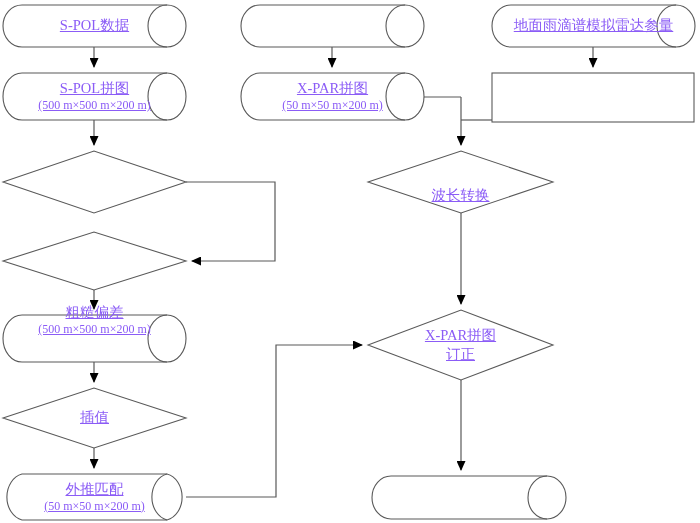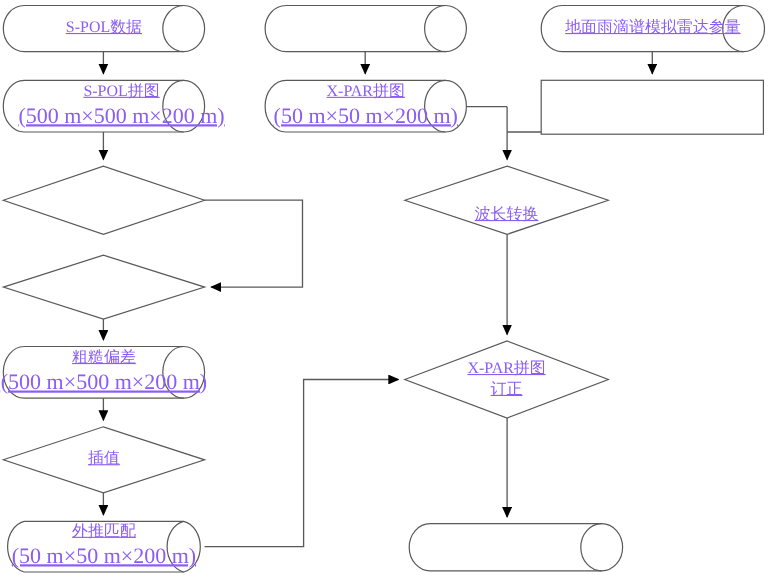--- a/index.html
+++ b/index.html
@@ -29,21 +29,21 @@
     align-items: center;
     justify-content: center;
     text-align: center;
     color: #8b5cf6;
     font-size: 14.5px;
     line-height: 1.32;
     pointer-events: none;
     white-space: nowrap;
     text-decoration: underline;
   }
-  .node-label .l2 { font-size: 20px; }
+  .node-label .l2 { font-size: 12px; }
 </style>
 </head>
 <body>
 
 <div id="canvas">
 
   <svg id="flow-svg" viewBox="0 0 700 523" xmlns="http://www.w3.org/2000/svg">
     <defs>
       <marker id="arrow" markerWidth="10" markerHeight="9" refX="9" refY="4.5" orient="auto" markerUnits="userSpaceOnUse">
         <path d="M0,0 L10,4.5 L0,9 z" fill="#000000"></path>
@@ -147,38 +147,38 @@
 
   <div class="node-label" style="left:3px; top:5px; width:183px; height:42px;">
     <span>S-POL数据</span>
   </div>
 
 
   <div class="node-label" style="left:492px; top:5px; width:203px; height:42px;">
     <span>地面雨滴谱模拟雷达参量</span>
   </div>
 
-  <div class="node-label" style="left:19px; top:73px; width:183px; height:47px;justify-content:center;">
+  <div class="node-label" style="left:3px; top:73px; width:183px; height:47px;justify-content:center;">
     <span>S-POL拼图</span>
     <span class="l2">(500 m×500 m×200 m)</span>
   </div>
 
   <div class="node-label" style="left:241px; top:73px; width:183px; height:47px;">
     <span>X-PAR拼图</span>
     <span class="l2">(50 m×50 m×200 m)</span>
   </div>
 
 
 
   <div class="node-label" style="left:368px; top:165px; width:185px; height:62px;">
     <span>波长转换</span>
   </div>
 
 
-  <div class="node-label" style="left:3px; top:315px; width:183px; height:47px;">
+  <div class="node-label" style="left:3px; top:297px; width:183px; height:47px;">
     <span>粗糙偏差</span>
     <span class="l2">(500 m×500 m×200 m)</span>
   </div>
 
   <div class="node-label" style="left:368px; top:310px; width:185px; height:70px;">
     <span>X-PAR拼图</span>
     <span>订正</span>
   </div>
 
   <div class="node-label" style="left:3px; top:388px; width:183px; height:60px;">

